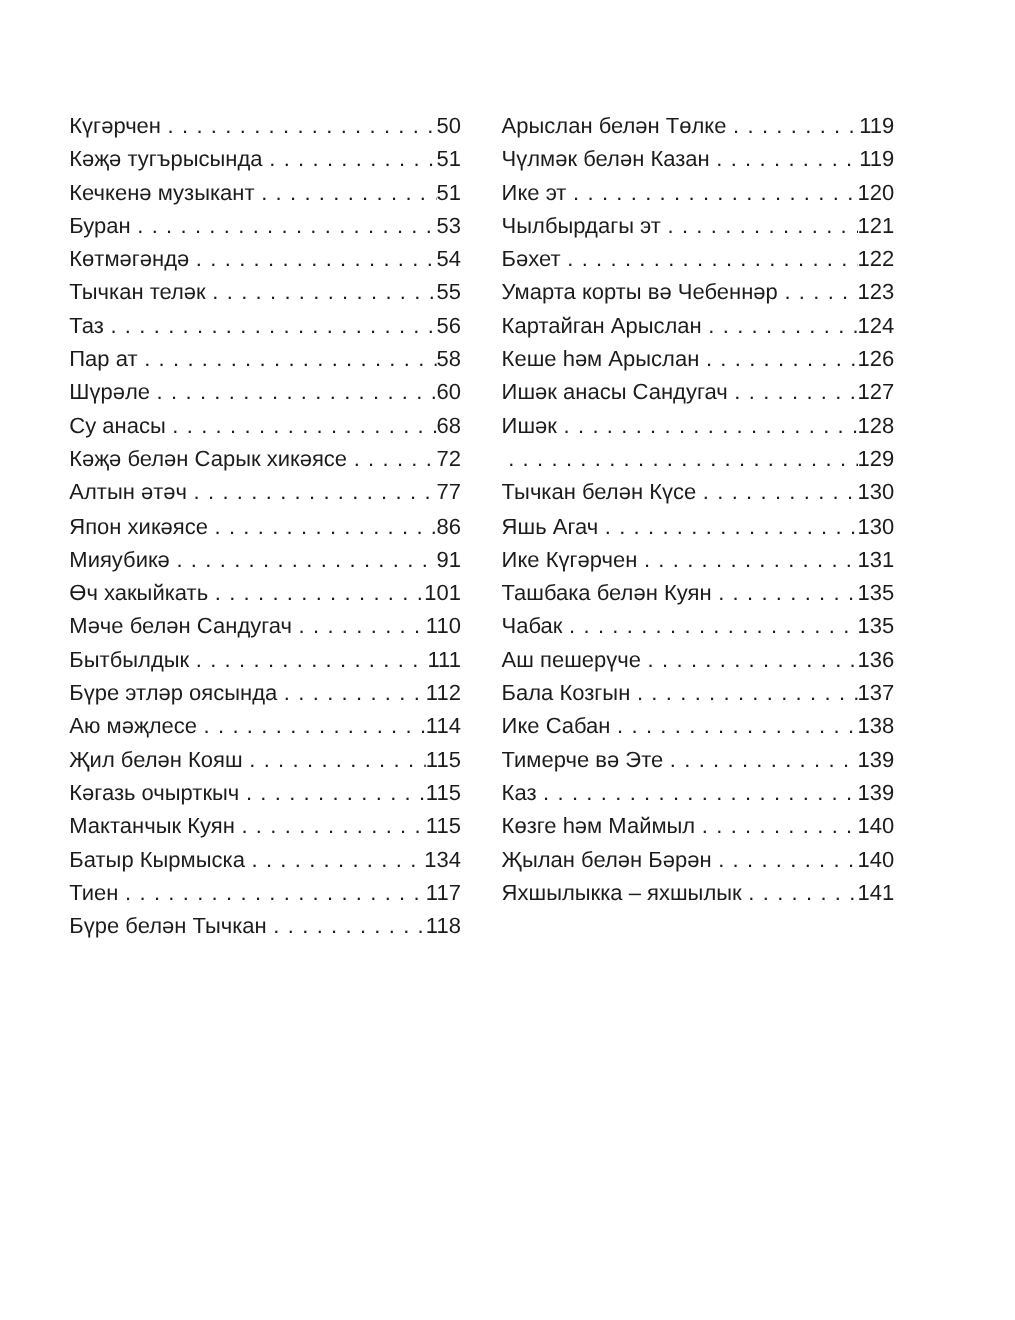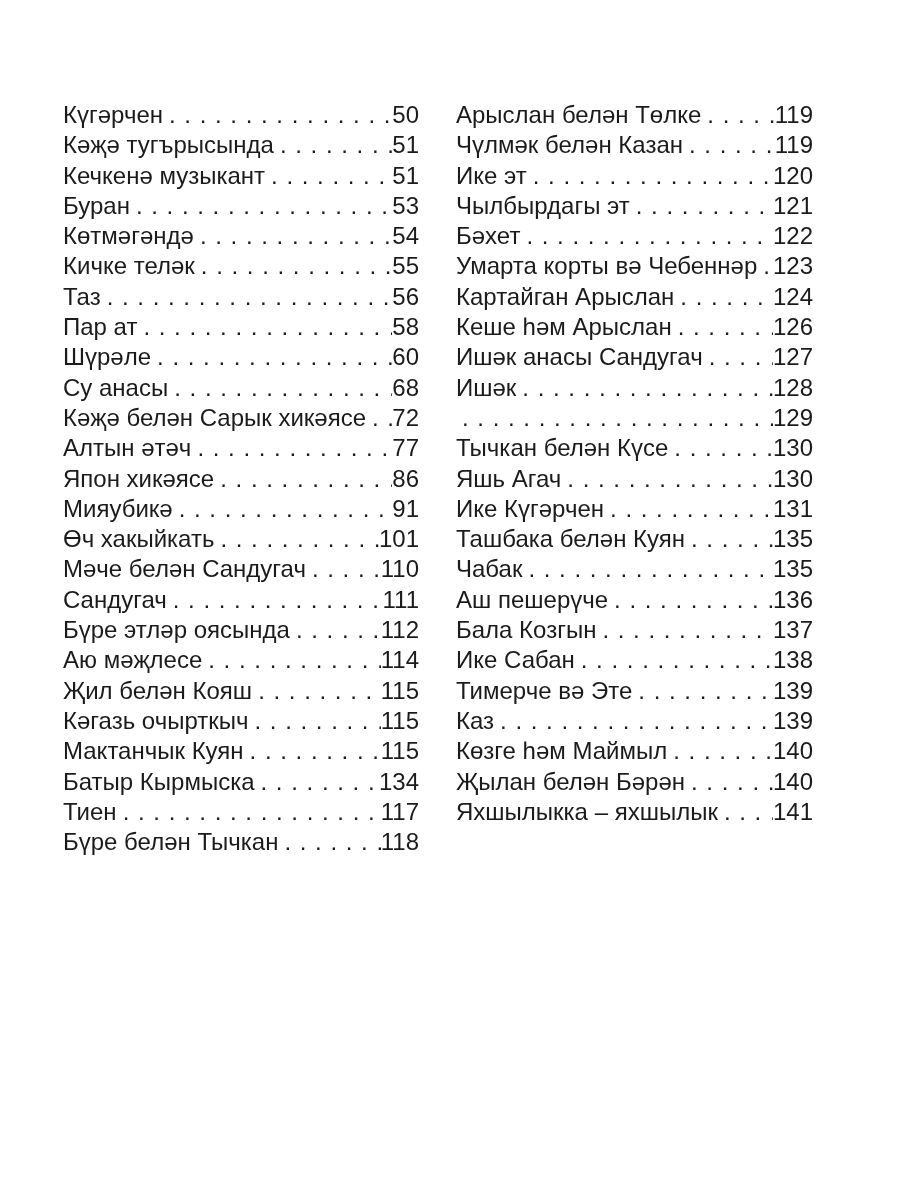--- a/index.html
+++ b/index.html
@@ -23,21 +23,21 @@
     gap: 37px;
   }
   .col {
     display: block;
   }
   .col-left  { width: 356px; }
   .col-right { width: 357px; }
   .row {
     display: flex;
     align-items: flex-end;
-    font-size: 24px;
+    font-size: 20px;
     line-height: 30.3px;
     white-space: nowrap;
   }
   .title {
     flex: 0 0 auto;
   }
   .dots {
     flex: 1 1 auto;
     overflow: hidden;
     white-space: nowrap;
@@ -77,21 +77,21 @@
     <span class="title">Буран</span>
     <span class="dots"></span>
     <span class="page-num">53</span>
   </div>
       <div class="row">
     <span class="title">Көтмәгәндә</span>
     <span class="dots"></span>
     <span class="page-num">54</span>
   </div>
       <div class="row">
-    <span class="title">Кичке теләк</span>
+    <span class="title">Тычкан теләк</span>
     <span class="dots"></span>
     <span class="page-num">55</span>
   </div>
       <div class="row">
     <span class="title">Таз</span>
     <span class="dots"></span>
     <span class="page-num">56</span>
   </div>
       <div class="row">
     <span class="title">Пар ат</span>
@@ -132,21 +132,21 @@
     <span class="title">Өч хакыйкать</span>
     <span class="dots"></span>
     <span class="page-num">101</span>
   </div>
       <div class="row">
     <span class="title">Мәче белән Сандугач</span>
     <span class="dots"></span>
     <span class="page-num">110</span>
   </div>
       <div class="row">
-    <span class="title">Сандугач</span>
+    <span class="title">Бытбылдык</span>
     <span class="dots"></span>
     <span class="page-num">111</span>
   </div>
       <div class="row">
     <span class="title">Бүре этләр оясында</span>
     <span class="dots"></span>
     <span class="page-num">112</span>
   </div>
       <div class="row">
     <span class="title">Аю мәҗлесе</span>

